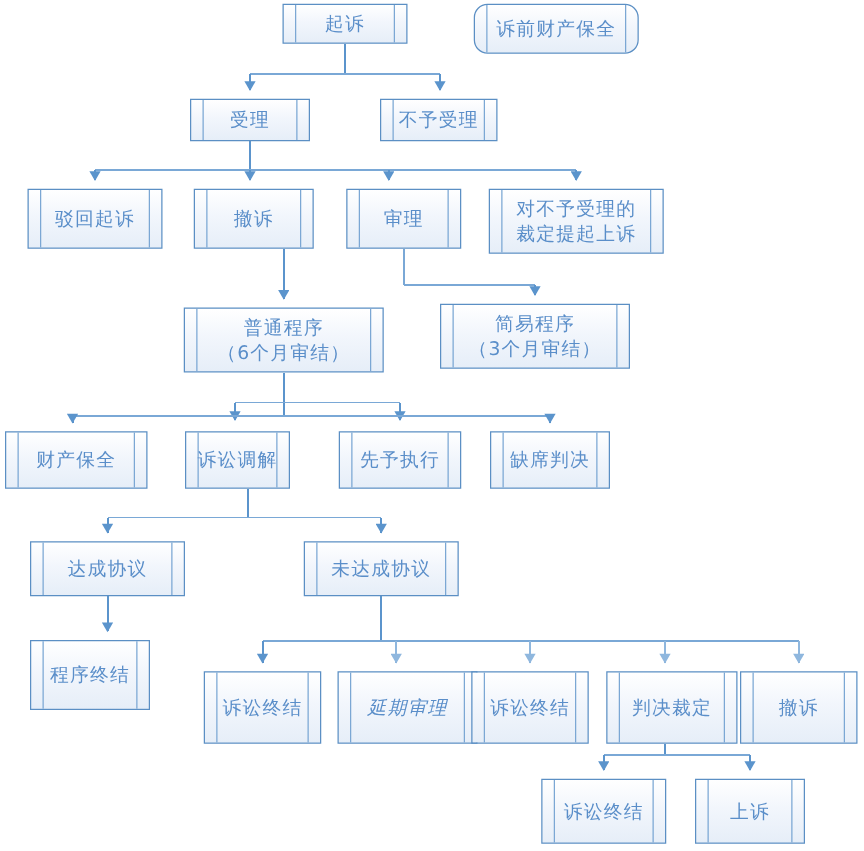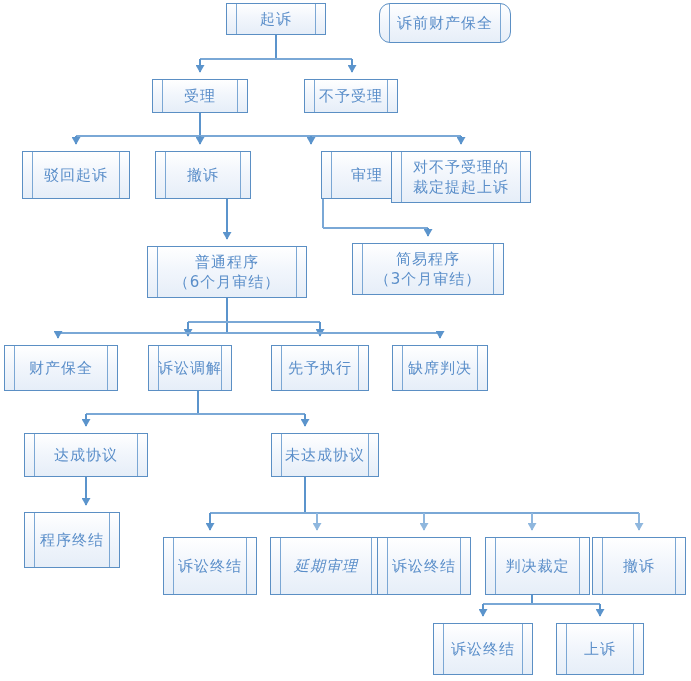--- a/index.html
+++ b/index.html
@@ -144,21 +144,21 @@
   <div class="node" style="left:304px;top:79px;width:94px;height:34px;">
       <span class="lbl">不予受理</span>
     </div>
 
   <div class="node" style="left:22px;top:151px;width:108px;height:48px;">
       <span class="lbl">驳回起诉</span>
     </div>
   <div class="node" style="left:155px;top:151px;width:96px;height:48px;">
       <span class="lbl">撤诉</span>
     </div>
-  <div class="node" style="left:277px;top:151px;width:92px;height:48px;margin-left:44px;">
+  <div class="node" style="left:277px;top:151px;width:92px;height:48px;">
       <span class="lbl">审理</span>
     </div>
   <div class="node two" style="left:391px;top:151px;width:140px;height:52px;">
       <span class="lbl">对不予受理的
 裁定提起上诉</span>
     </div>
 
   <div class="node two" style="left:147px;top:246px;width:160px;height:52px;">
       <span class="lbl">普通程序
 （6个月审结）</span>
@@ -177,21 +177,21 @@
   <div class="node" style="left:271px;top:345px;width:98px;height:46px;">
       <span class="lbl">先予执行</span>
     </div>
   <div class="node" style="left:392px;top:345px;width:96px;height:46px;">
       <span class="lbl">缺席判决</span>
     </div>
 
   <div class="node" style="left:24px;top:433px;width:124px;height:44px;">
       <span class="lbl">达成协议</span>
     </div>
-  <div class="node" style="left:243px;top:433px;width:108px;height:44px;margin-left:28px;">
+  <div class="node" style="left:243px;top:433px;width:124px;height:44px;">
       <span class="lbl">未达成协议</span>
     </div>
 
   <div class="node" style="left:24px;top:512px;width:96px;height:56px;">
       <span class="lbl">程序终结</span>
     </div>
 
   <div class="node" style="left:163px;top:537px;width:94px;height:58px;">
       <span class="lbl">诉讼终结</span>
     </div>

